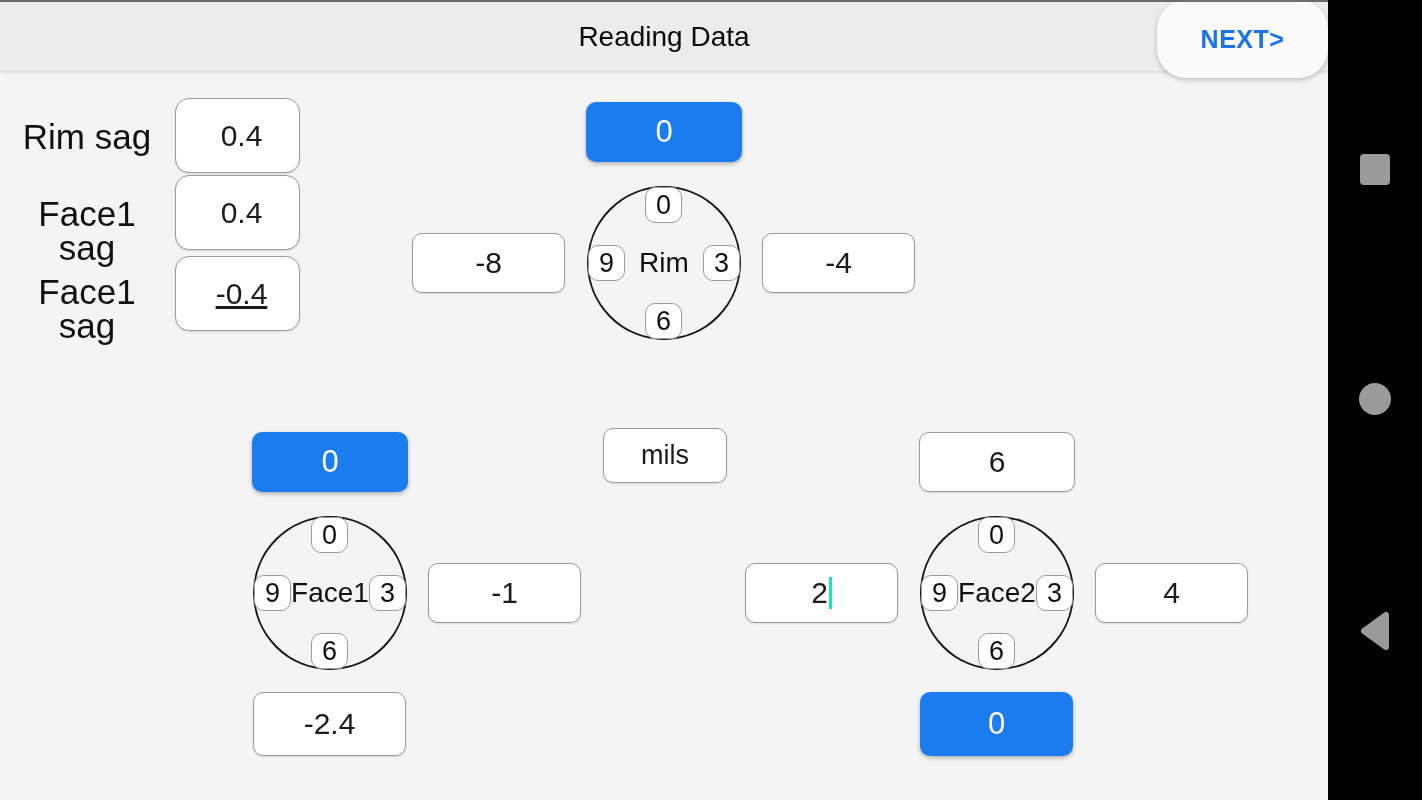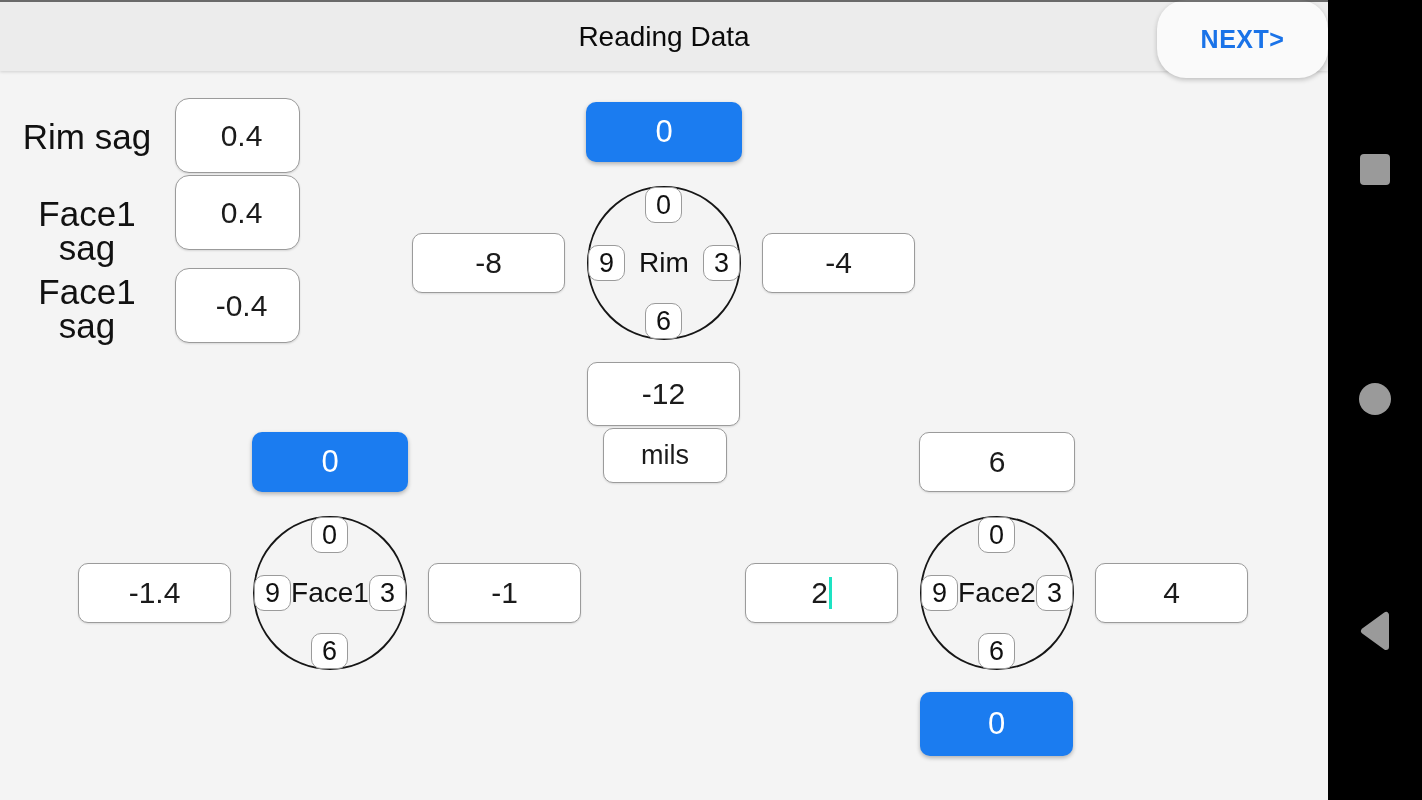--- a/index.html
+++ b/index.html
@@ -24,21 +24,21 @@
   
   .box { background:#ffffff; border:1.5px solid #9b9b9b; box-sizing:border-box;
     display:flex; align-items:center; justify-content:center;
     font-size:30px; color:#1b1b1b; box-shadow:0 1px 2px rgba(0,0,0,0.12); }
 
   
   .sag-label { position:absolute; left:7px; width:160px; height:34px; line-height:34px;
     text-align:center; font-size:35px; color:#111; }
   .sag-l1 { top:120px; } .sag-l2 { top:197px; } .sag-l3 { top:275px; }
   .sag-input { position:absolute; left:175px; width:125px; height:75px; border-radius:14px;padding-left:8px; }
-  .sag-v1 { top:98px; } .sag-v2 { top:175px; } .sag-v3 { top:268px; }
+  .sag-v1 { top:98px; } .sag-v2 { top:175px; } .sag-v3 { top:256px;text-decoration:underline; }
 
   
   .dial-group { position:absolute; width:520px; height:330px; }
   .g-rim   { left:404px; top:98px; }
   .g-face1 { left:70px;  top:428px; }
   .g-face2 { left:737px; top:428px; }
 
   .d-top    { position:absolute; left:182px; top:4px;   width:156px; height:60px; border-radius:10px; }
   .d-left   { position:absolute; left:8px;   top:135px; width:153px; height:60px; border-radius:10px; }
   .d-right  { position:absolute; left:358px; top:135px; width:153px; height:60px; border-radius:10px; }
@@ -97,35 +97,34 @@
   <div class="dial-group g-rim">
     <div class="d-top btn-blue">0</div>
     <div class="dial-circle"></div>
     <div class="dial-name">Rim</div>
     <div class="chip c-top">0</div>
     <div class="chip c-left">9</div>
     <div class="chip c-right">3</div>
     <div class="chip c-bottom">6</div>
     <div class="box d-left">-8</div>
     <div class="box d-right">-4</div>
-    <div class="box d-bottom">-12</div>
   </div>
 
   <div class="box mils-box">mils</div>
 
   <div class="dial-group g-face1">
     <div class="d-top btn-blue">0</div>
     <div class="dial-circle"></div>
     <div class="dial-name">Face1</div>
     <div class="chip c-top">0</div>
     <div class="chip c-left">9</div>
     <div class="chip c-right">3</div>
     <div class="chip c-bottom">6</div>
-    <div class="box d-left">-1.4</div>
     <div class="box d-right">-1</div>
+    <div class="box d-bottom">-2.4</div>
   </div>
 
   <div class="dial-group g-face2">
     <div class="box d-top">6</div>
     <div class="dial-circle"></div>
     <div class="dial-name">Face2</div>
     <div class="chip c-top">0</div>
     <div class="chip c-left">9</div>
     <div class="chip c-right">3</div>
     <div class="chip c-bottom">6</div>

